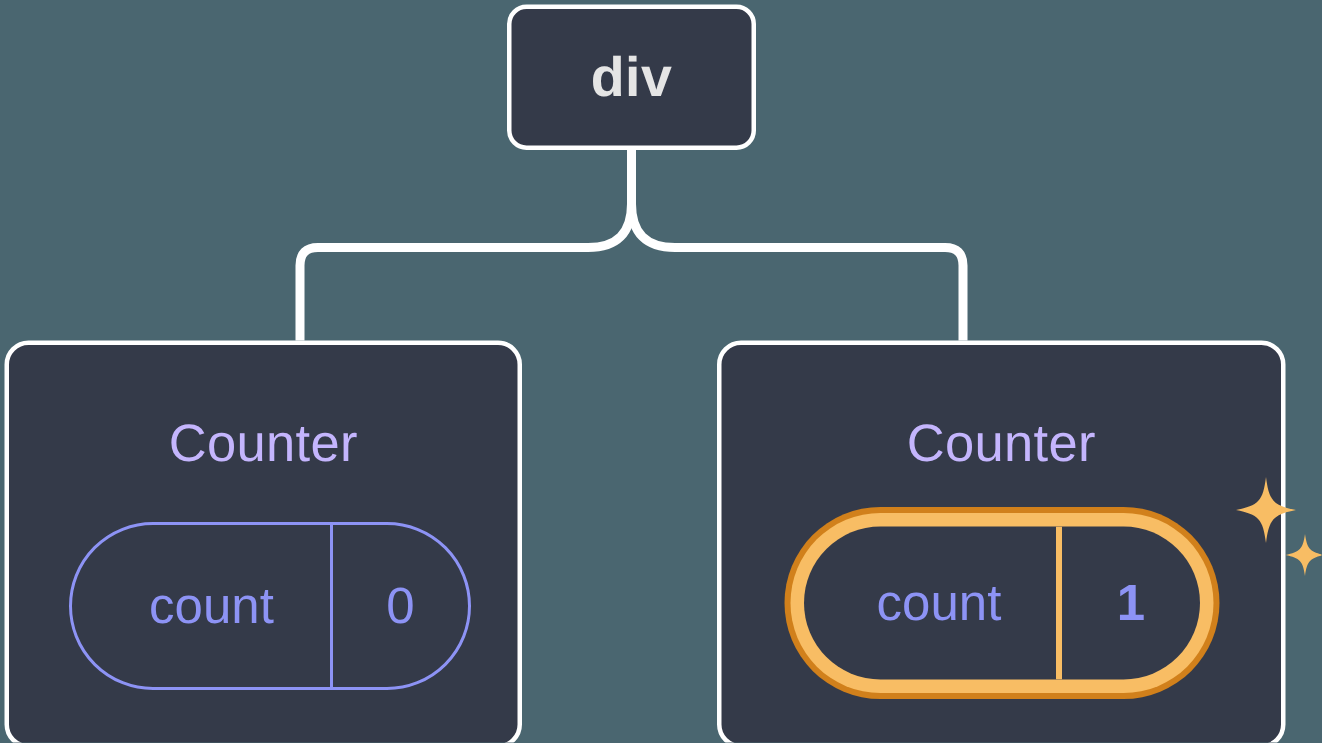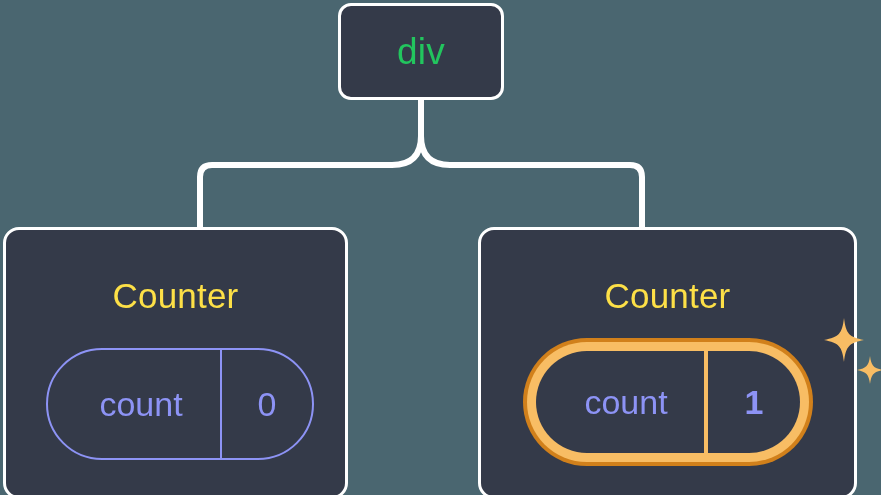--- a/index.html
+++ b/index.html
@@ -41,24 +41,24 @@
     left: 338px;
     top: 3px;
     width: 166px;
     height: 97px;
     border-radius: 13px;
     display: flex;
     align-items: center;
     justify-content: center;
   }
   #node-div .node-title {
-    color: #22c55e;
+    color: #e5e5e5;
     font-size: 37px;
     line-height: 1;
-    font-weight: 400;
+    font-weight: 700;
     letter-spacing: 0.3px;
   }
 
   #node-counter-left {
     left: 3px;
     top: 227px;
     width: 345px;
     height: 272px;
     border-radius: 16px;
   }
@@ -69,21 +69,21 @@
     height: 272px;
     border-radius: 16px;
   }
 
   .counter-title {
     position: absolute;
     left: 0;
     right: 0;
     top: 48px;
     text-align: center;
-    color: #fde047;
+    color: #c4b5fd;
     font-size: 35px;
     line-height: 1;
     font-weight: 400;
     letter-spacing: 0.2px;
   }
 
   
   .pill {
     position: absolute;
     box-sizing: border-box;

